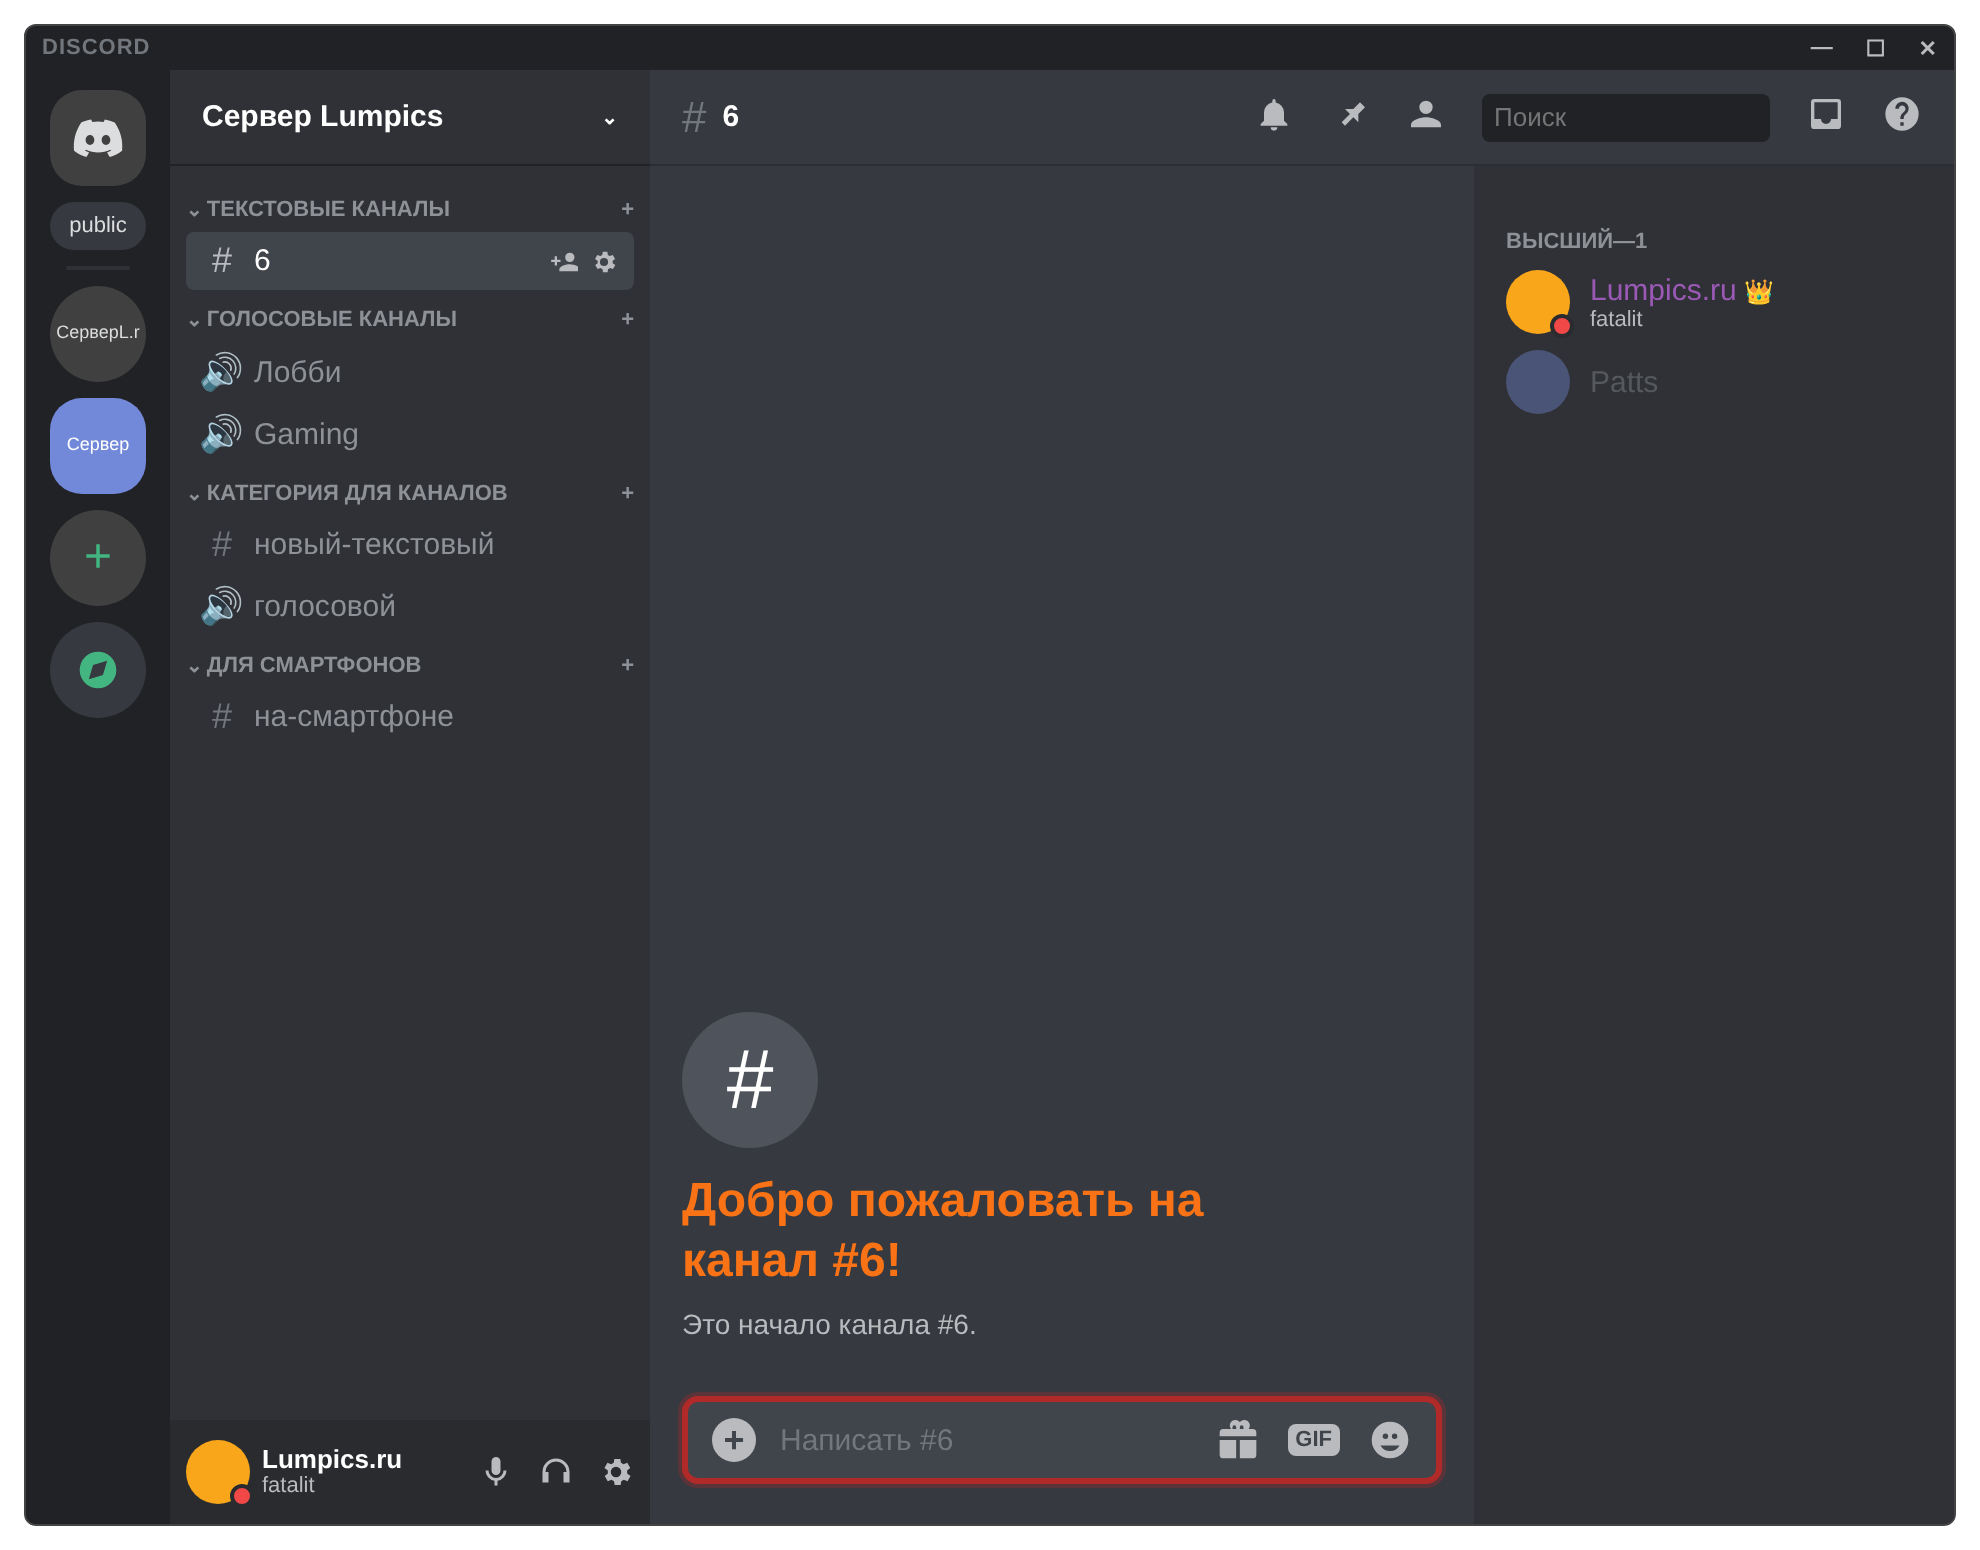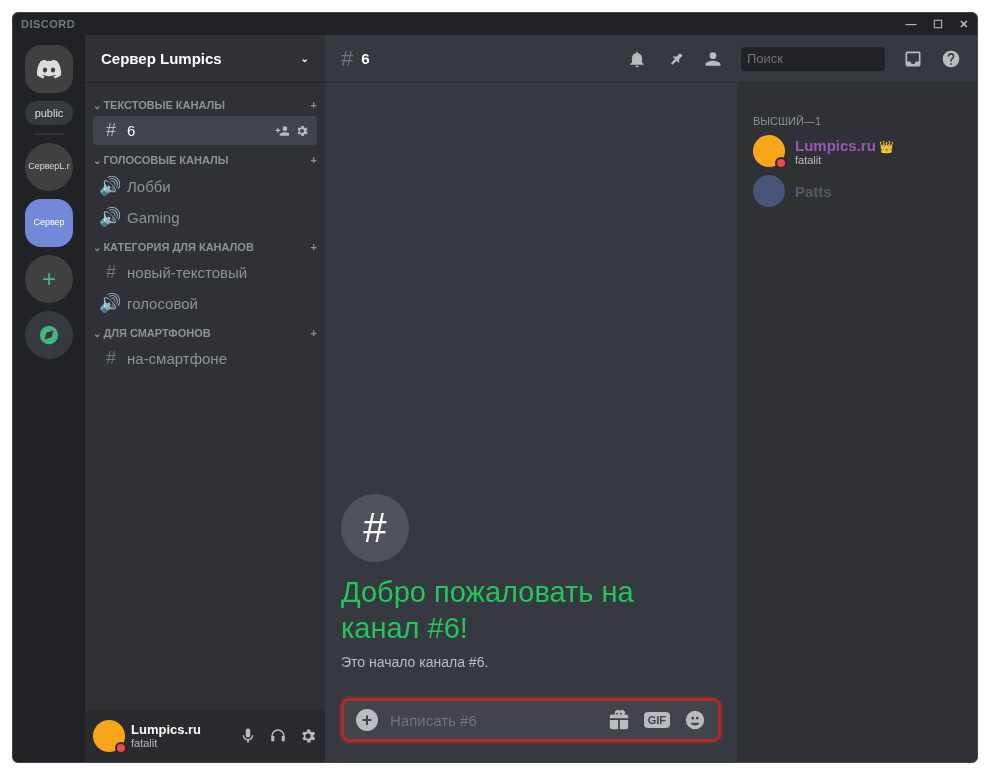--- a/index.html
+++ b/index.html
@@ -36,46 +36,46 @@
 .status-dnd{background:#f04747}
 .uinfo{display:flex;flex-direction:column;line-height:1.1;min-width:0}
 .uname{color:#fff;font-size:13px;font-weight:600}
 .utag{color:#b9bbbe;font-size:11px}
 .u-acts{margin-left:auto;display:flex;gap:12px;color:#b9bbbe}
 .u-acts svg{width:18px;height:18px;fill:#b9bbbe;cursor:pointer}
 .main{flex:1;background:#36393f;display:flex;flex-direction:column;min-width:0}
 .m-header{height:48px;border-bottom:1px solid #2c2e33;display:flex;align-items:center;padding:0 16px;gap:8px}
 .m-hash{color:#72767d;font-size:22px;font-weight:400}
 .m-title{color:#fff;font-weight:600;font-size:15px}
-.m-tools{margin-left:auto;display:flex;align-items:center;gap:18px;color:#b9bbbe}
+.m-tools{margin-left:auto;display:flex;gap:18px;color:#b9bbbe}
 .m-tools svg{width:20px;height:20px;fill:#b9bbbe;cursor:pointer}
 .search{background:#202225;border-radius:4px;width:144px;height:24px;display:flex;align-items:center;padding:0 6px;color:#72767d;font-size:13px}
 .search input{background:transparent;border:none;outline:none;color:#dcddde;flex:1;font-size:13px}
 .content{flex:1;display:flex;min-height:0}
 .msgs{flex:1;display:flex;flex-direction:column;min-width:0}
 .scroll{flex:1;display:flex;flex-direction:column;justify-content:flex-end;padding:16px}
 .welcome-ic{width:68px;height:68px;border-radius:50%;background:#4f545c;display:flex;align-items:center;justify-content:center;margin-bottom:12px}
 .welcome-ic span{color:#fff;font-size:42px;font-weight:400}
-.wtitle{color:#22c55e;font-size:29px;font-weight:400;line-height:1.25;margin-bottom:8px}
+.wtitle{color:#f97316;font-size:24px;font-weight:700;line-height:1.25;margin-bottom:8px}
 .wsub{color:#b9bbbe;font-size:14px;margin-bottom:12px}
 .wlink{color:#00b0f4;font-size:14px;cursor:pointer;display:flex;align-items:center;gap:6px}
 .wlink svg{width:14px;height:14px;fill:#00b0f4}
 .input-wrap{padding:0 16px 20px 16px}
 .input-box{background:#40444b;border-radius:8px;height:44px;display:flex;align-items:center;padding:0 12px;gap:12px;border:3px solid #b02a2a;box-shadow:0 0 0 2px rgba(176,42,42,.3)}
 .input-box .plus{width:22px;height:22px;border-radius:50%;background:#b9bbbe;color:#40444b;display:flex;align-items:center;justify-content:center;font-size:18px;font-weight:700;cursor:pointer}
 .input-box input{flex:1;background:transparent;border:none;outline:none;color:#dcddde;font-size:15px}
 .input-box input::placeholder{color:#72767d}
 .in-acts{display:flex;gap:14px;color:#b9bbbe;align-items:center}
 .in-acts svg{width:22px;height:22px;fill:#b9bbbe;cursor:pointer}
 .gif-btn{background:#b9bbbe;color:#40444b;font-size:11px;font-weight:700;padding:2px 4px;border-radius:4px;cursor:pointer}
 .members{width:240px;background:#2f3136;padding:16px 8px}
-.mgroup{color:#8e9297;font-size:11px;font-weight:400;text-transform:uppercase;padding:16px 8px 4px 8px}
+.mgroup{color:#8e9297;font-size:11px;font-weight:700;text-transform:uppercase;padding:16px 8px 4px 8px}
 .member{display:flex;align-items:center;padding:4px 8px;gap:10px;cursor:pointer;border-radius:4px}
 .mav{width:32px;height:32px;border-radius:50%;position:relative;flex-shrink:0}
-.mname{color:#8e9297;font-size:15px;font-weight:700}
+.mname{color:#8e9297;font-size:15px;font-weight:400}
 .mname.c1{color:#9b59b6}
 .crown{color:#faa61a;font-size:12px;margin-left:4px}
 .offline .mav{opacity:.4}
 .offline .mname{opacity:.4}
 .chev{font-size:10px}
 </style>
 </head>
 <body>
 
 <div class="frame">

